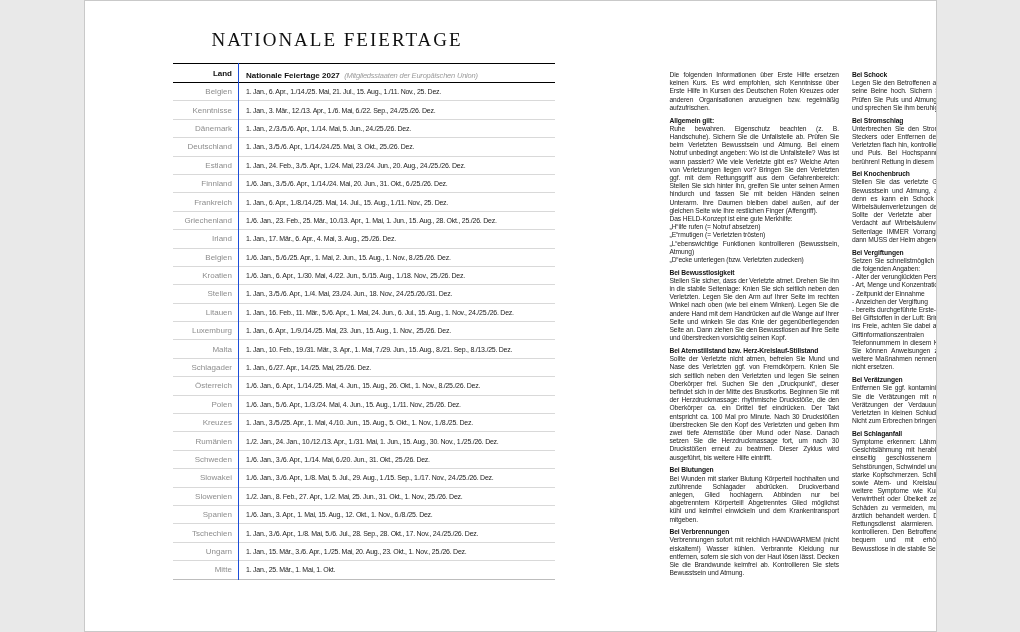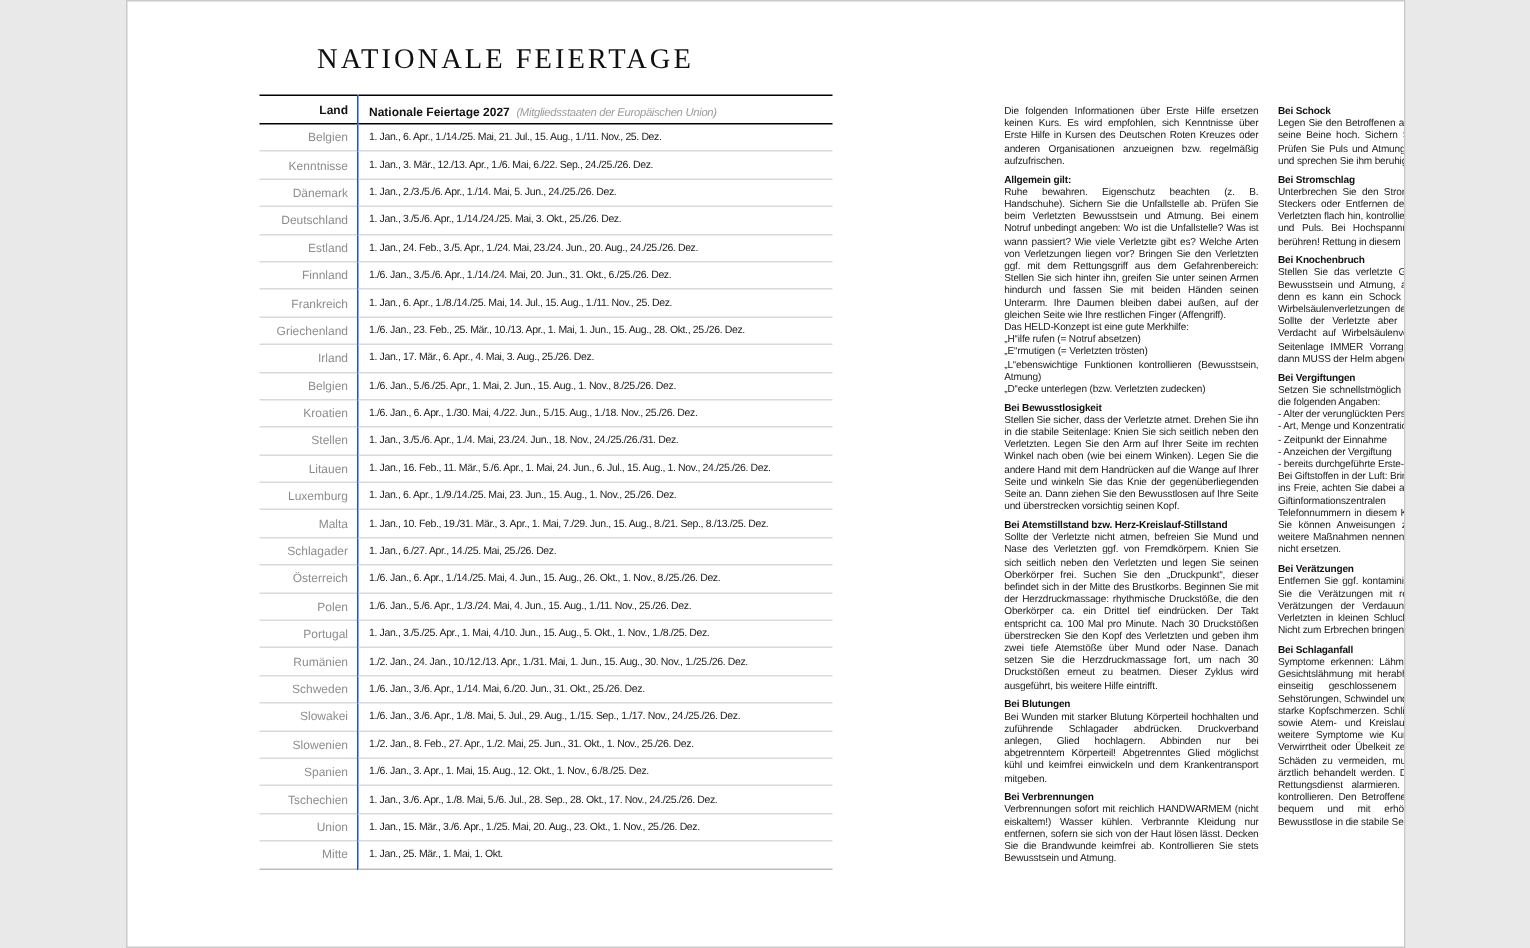--- a/index.html
+++ b/index.html
@@ -138,21 +138,21 @@
         </tr>
         <tr>
           <td class="col-land">Österreich</td>
           <td class="col-holidays">1./6. Jan., 6. Apr., 1./14./25. Mai, 4. Jun., 15. Aug., 26. Okt., 1. Nov., 8./25./26. Dez.</td>
         </tr>
         <tr>
           <td class="col-land">Polen</td>
           <td class="col-holidays">1./6. Jan., 5./6. Apr., 1./3./24. Mai, 4. Jun., 15. Aug., 1./11. Nov., 25./26. Dez.</td>
         </tr>
         <tr>
-          <td class="col-land">Portugal</td>
+          <td class="col-land">Kreuzes</td>
           <td class="col-holidays">1. Jan., 3./5./25. Apr., 1. Mai, 4./10. Jun., 15. Aug., 5. Okt., 1. Nov., 1./8./25. Dez.</td>
         </tr>
         <tr>
           <td class="col-land">Rumänien</td>
           <td class="col-holidays">1./2. Jan., 24. Jan., 10./12./13. Apr., 1./31. Mai, 1. Jun., 15. Aug., 30. Nov., 1./25./26. Dez.</td>
         </tr>
         <tr>
           <td class="col-land">Schweden</td>
           <td class="col-holidays">1./6. Jan., 3./6. Apr., 1./14. Mai, 6./20. Jun., 31. Okt., 25./26. Dez.</td>
         </tr>
@@ -166,21 +166,21 @@
         </tr>
         <tr>
           <td class="col-land">Spanien</td>
           <td class="col-holidays">1./6. Jan., 3. Apr., 1. Mai, 15. Aug., 12. Okt., 1. Nov., 6./8./25. Dez.</td>
         </tr>
         <tr>
           <td class="col-land">Tschechien</td>
           <td class="col-holidays">1. Jan., 3./6. Apr., 1./8. Mai, 5./6. Jul., 28. Sep., 28. Okt., 17. Nov., 24./25./26. Dez.</td>
         </tr>
         <tr>
-          <td class="col-land">Union</td>
+          <td class="col-land">Ungarn</td>
           <td class="col-holidays">1. Jan., 15. Mär., 3./6. Apr., 1./25. Mai, 20. Aug., 23. Okt., 1. Nov., 25./26. Dez.</td>
         </tr>
         <tr>
           <td class="col-land">Mitte</td>
           <td class="col-holidays">1. Jan., 25. Mär., 1. Mai, 1. Okt.</td>
         </tr>
       </tbody>
   </table>
 
 

